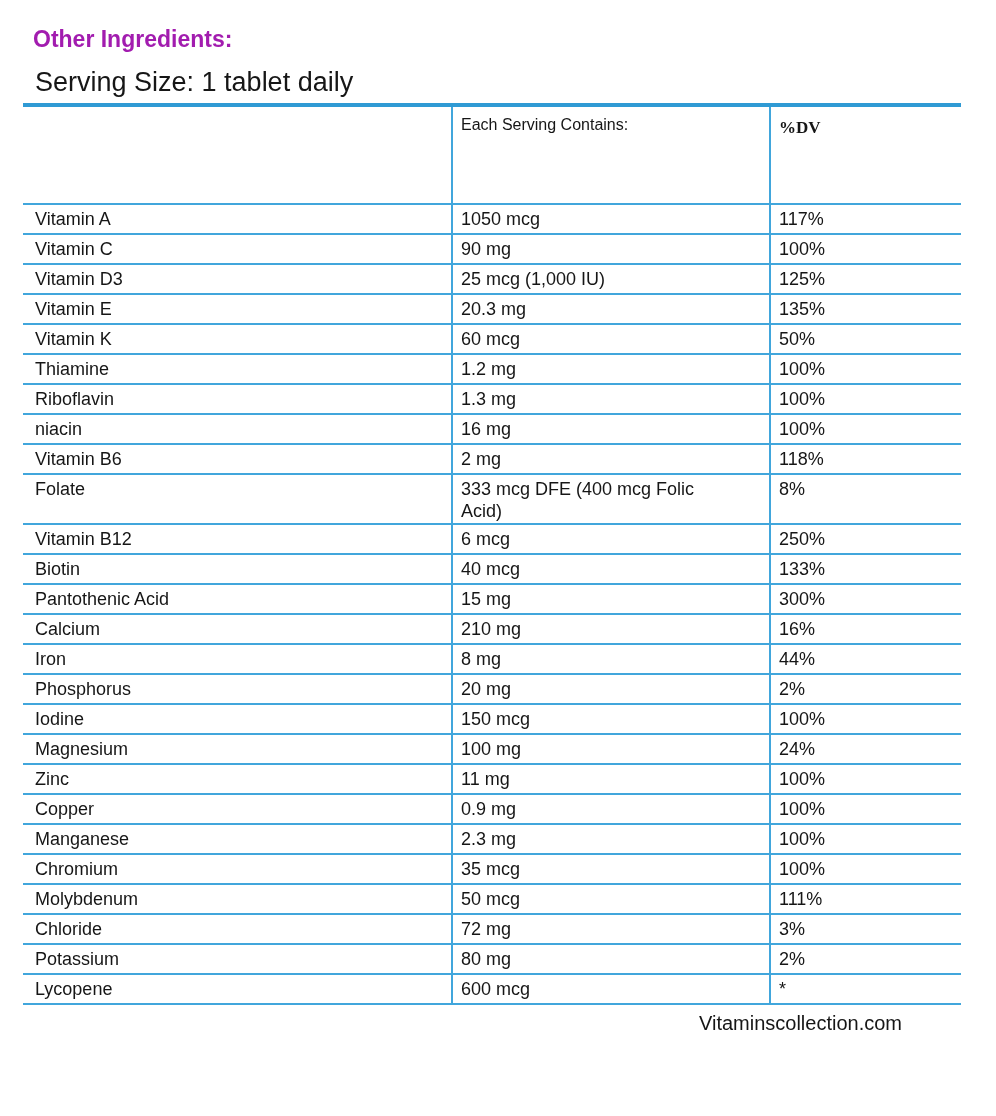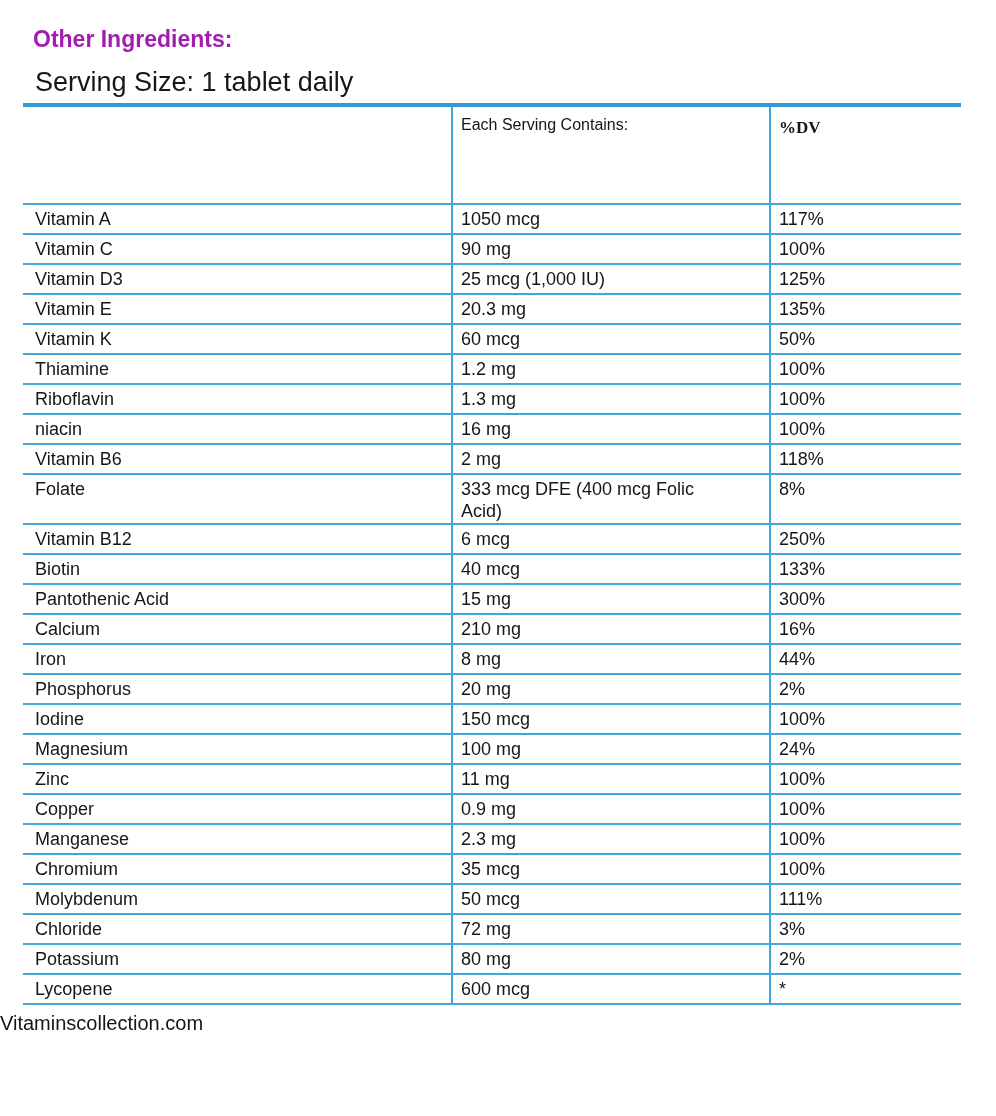--- a/index.html
+++ b/index.html
@@ -73,21 +73,21 @@
     padding: 3px 8px 1px 8px;
   }
   td.col-name { padding-left: 12px; }
   .amount-text {
     display: inline-block;
     max-width: 255px;
   }
   .footer {
     margin-top: 5px;
     width: 902px;
-    text-align: left;
+    text-align: right;
     font-size: 20px;
     line-height: 26px;
     color: #161616;
   }
 </style>
 </head>
 <body>
 
 <div class="page">
 

